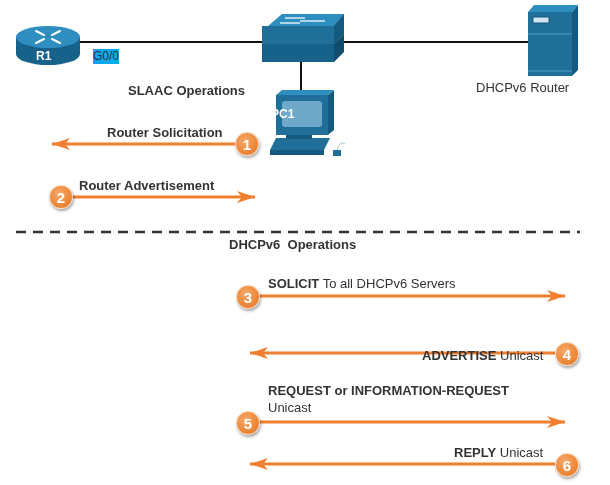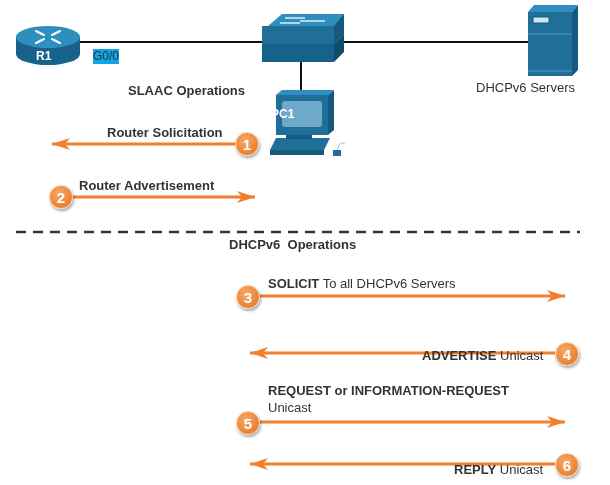--- a/index.html
+++ b/index.html
@@ -93,36 +93,36 @@
         <polygon points="565,422 547,416 552,422 547,428" fill="#f07f2f" stroke="none"></polygon>
         <line x1="555" x2="250" y1="464" y2="464" stroke="#f07f2f" stroke-width="3"></line>
         <polygon points="250,464 268,458 263,464 268,470" fill="#f07f2f" stroke="none"></polygon>
       </g>
   </svg>
 
   <div class="lbl" style="left:92px;top:49px;font-size:12px;color:#000;">R1</div>
   <div class="lbl" style="left:36px;top:49px;color:#fff;font-weight:bold;font-size:12px;">R1</div>
   <div class="lbl" style="left:93px;top:49px;background:#0ea5e9;font-size:12px;">G0/0</div>
   <div class="lbl" style="left:271px;top:107px;color:#fff;font-weight:bold;font-size:12px;">PC1</div>
-  <div class="lbl" style="left:476px;top:80px;">DHCPv6 Servers</div>
+  <div class="lbl" style="left:476px;top:80px;">DHCPv6 Router</div>
 
   <div class="lbl b" style="left:80px;top:83px;margin-left:48px;">SLAAC Operations</div>
   <div class="lbl b" style="left:229px;top:237px;white-space:pre;">DHCPv6  Operations</div>
 
   <div class="lbl b" style="left:107px;top:125px;"><span>Router Solicitation</span></div>
   <div class="badge" style="left:235px;top:132px;">1</div>
 
   <div class="lbl b" style="left:79px;top:178px;text-align:right;"><span>Router Advertisement</span></div>
   <div class="badge" style="left:49px;top:185px;">2</div>
 
   <div class="lbl" style="left:268px;top:276px;white-space:pre;"><span class="b">SOLICIT</span><span class="n"> To all DHCPv6 Servers</span></div>
   <div class="badge" style="left:236px;top:285px;">3</div>
 
   <div class="lbl" style="left:422px;top:348px;white-space:pre;"><span class="b">ADVERTISE</span><span class="n"> Unicast</span></div>
   <div class="badge" style="left:555px;top:342px;">4</div>
 
   <div class="lbl b" style="left:268px;top:383px;">REQUEST or INFORMATION-REQUEST</div>
   <div class="lbl n" style="left:268px;top:400px;">Unicast</div>
   <div class="badge" style="left:236px;top:411px;">5</div>
 
-  <div class="lbl" style="left:454px;top:462px;white-space:pre;"><span class="b">REPLY</span><span class="n"> Unicast</span></div>
+  <div class="lbl" style="left:454px;top:445px;white-space:pre;"><span class="b">REPLY</span><span class="n"> Unicast</span></div>
   <div class="badge" style="left:555px;top:453px;">6</div>
 </div>
 
 </body></html>

